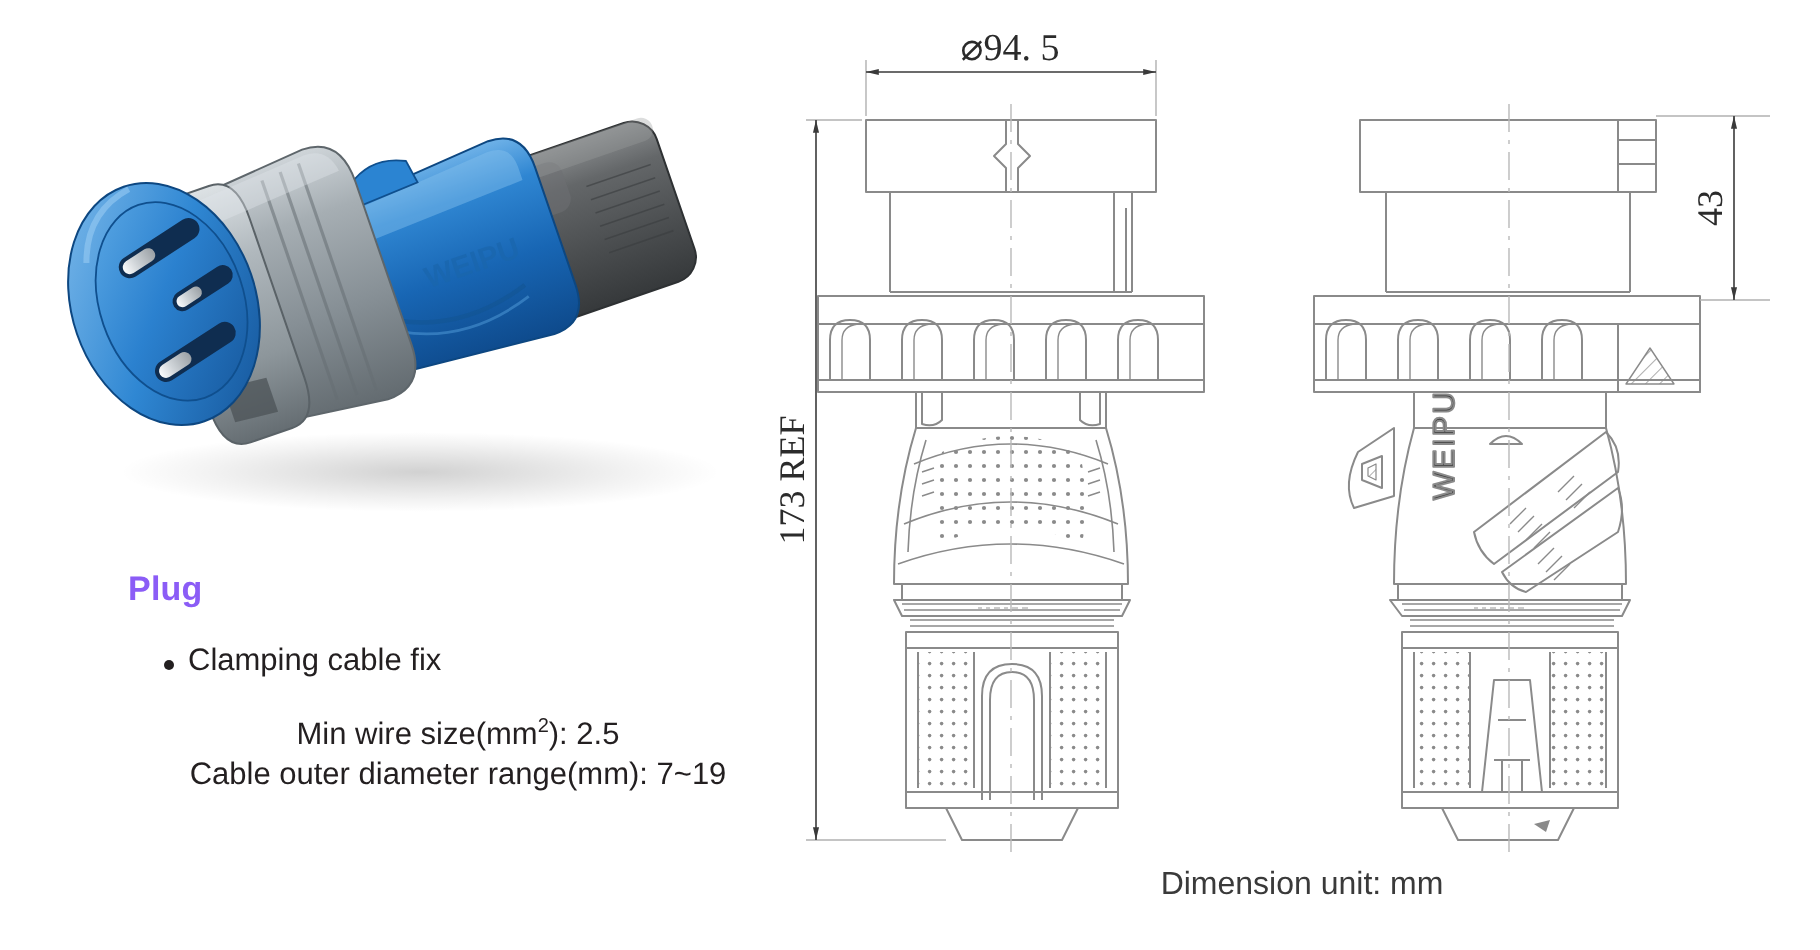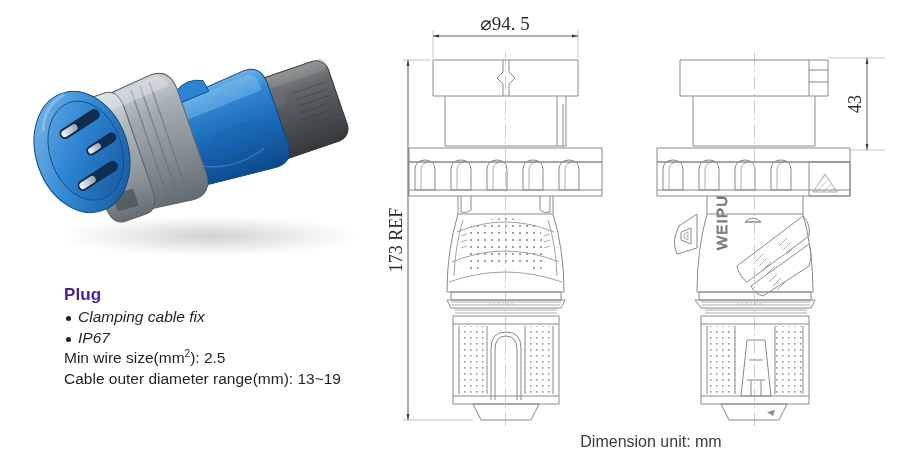--- a/index.html
+++ b/index.html
@@ -35,28 +35,27 @@
     position: absolute;
     left: 64px;
     top: 284px;
     width: 330px;
   }
   #spec-title {
     font-size: 17px;
     font-weight: bold;
     line-height: 21px;
     letter-spacing: 0.1px;
-    color: #4c1d95;
+    color: #8b5cf6;
     margin: 0 0 2px 0;
   }
   ul.spec-bullets {
     list-style: none;
-    margin: 0;
+    margin: 16px;
     padding: 0;
-    font-style: italic;
   }
   ul.spec-bullets li {
     position: relative;
     padding-left: 14px;
     font-size: 15.5px;
     line-height: 20.5px;
     color: #231f20;
     white-space: nowrap;
   }
   ul.spec-bullets li .dot {
@@ -66,20 +65,21 @@
     width: 5px;
     height: 5px;
     border-radius: 50%;
     background: #231f20;
   }
   .spec-line {
     font-size: 15.5px;
     line-height: 20.5px;
     color: #231f20;
     white-space: nowrap;
+    text-align: center;
   }
   .spec-line sup {
     font-size: 10px;
     vertical-align: super;
     line-height: 0;
   }
 
   
   #drawing-panel {
     position: absolute;
@@ -232,29 +232,25 @@
     </svg>
   </div>
 
   <div id="spec-block">
     <div id="spec-title">Plug</div>
     <ul class="spec-bullets">
       <li>
         <span class="dot"></span>
         <span>Clamping cable fix</span>
       </li>
-      <li>
-        <span class="dot"></span>
-        <span>IP67</span>
-      </li>
     </ul>
     <div class="spec-line">
       <span>Min wire size(mm</span><sup>2</sup><span>): 2.5</span>
     </div>
-    <div class="spec-line">Cable outer diameter range(mm): 13~19</div>
+    <div class="spec-line">Cable outer diameter range(mm): 7~19</div>
   </div>
 
   <div id="drawing-panel">
     <svg id="drawing-svg" width="525" height="475" viewBox="0 0 525 475" xmlns="http://www.w3.org/2000/svg">
       <defs>
         <marker id="arrowL" markerWidth="9" markerHeight="7" refX="8" refY="3.5" orient="auto">
           <path d="M8,3.5 L0,1.6 L0,5.4 Z" fill="#3a3a3a"></path>
         </marker>
         <marker id="arrowR" markerWidth="9" markerHeight="7" refX="1" refY="3.5" orient="auto">
           <path d="M1,3.5 L9,1.6 L9,5.4 Z" fill="#3a3a3a"></path>

